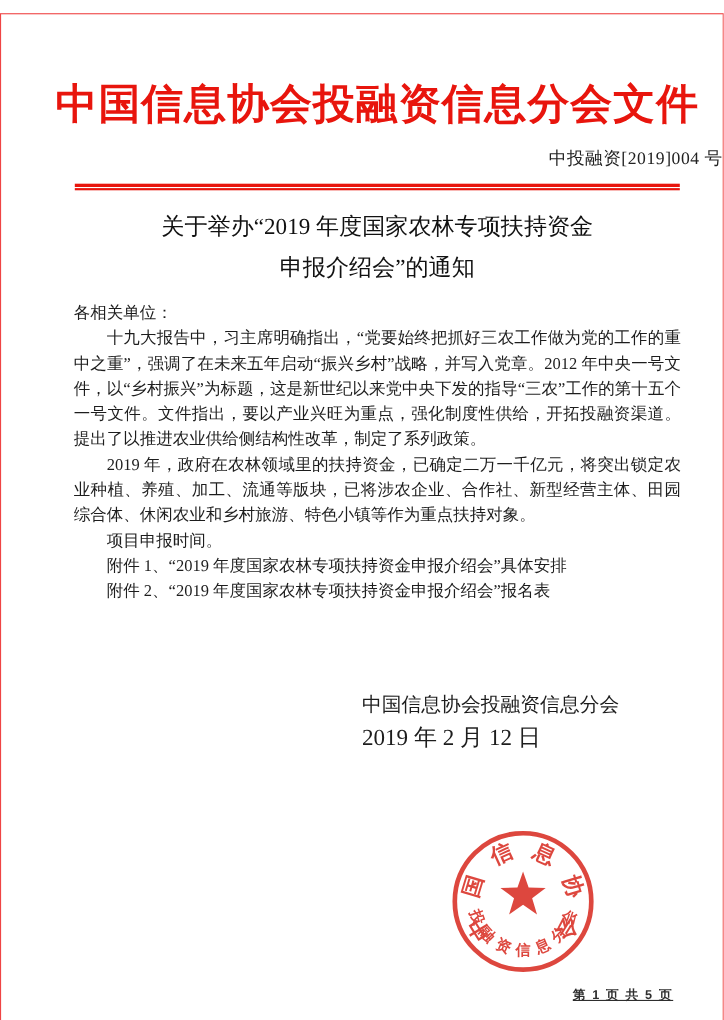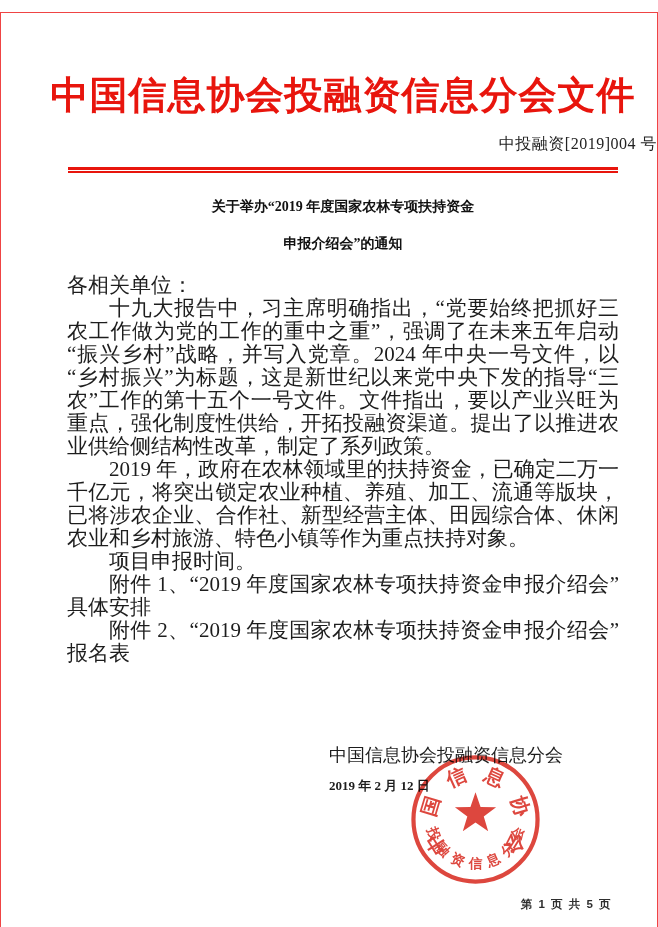--- a/index.html
+++ b/index.html
@@ -38,83 +38,84 @@
     margin:12px auto 0;
     height:1px;
     border-top:3px solid #e8150d;
     border-bottom:2px solid #e8150d;
   }
   
   .notice-title {
     margin:15px auto 0;
     width:560px;
     text-align:center;
-    font-size:14px;
-    font-weight:bold;
+    font-size:21px;
+    font-weight:normal;
     line-height:37px;
     color:#111;
   }
   
   .doc-body {
     width:552px;
     margin:12px auto 0;
-    font-size:21px;
+    font-size:15px;
     line-height:23px;
     text-align:justify;
     color:#1d1d1d;
   }
   .doc-body p { margin:0; }
   .doc-body p.indent { text-indent:2em; }
   
   .signature {
     width:260px;
     margin:78px 68px 0 auto;
   }
   .signature .sig-org  { font-size:18px; line-height:25px; white-space:nowrap; }
-  .signature .sig-date { font-size:13px; line-height:25px; margin-top:5px;font-weight:bold; }
+  .signature .sig-date { font-size:21px; line-height:25px; margin-top:5px; }
   
   .seal {
     position:absolute;
     left:404px; top:736px;
     width:141px; height:141px;
     color:#d8281e;
     opacity:0.86;
     mix-blend-mode:multiply;
     pointer-events:none;
   }
   
   .footer {
     position:absolute;
     right:45px; bottom:26px;
     font-size:11.5px;
     font-weight:bold;
     letter-spacing:1.5px;
     color:#2e2e2e;
     font-family:"Liberation Sans","DejaVu Sans",sans-serif;
+    text-decoration:underline;
   }
 </style>
 </head>
 <body>
 
 <div class="page">
 
   <div class="org-title">中国信息协会投融资信息分会文件</div>
 
   <div class="doc-no">中投融资[2019]004 号</div>
 
   <div class="red-rule"></div>
 
   <div class="notice-title">
     <div>关于举办“2019 年度国家农林专项扶持资金</div>
     <div>申报介绍会”的通知</div>
   </div>
 
   <div class="doc-body">
     <p>各相关单位：</p>
-    <p class="indent">十九大报告中，习主席明确指出，“党要始终把抓好三农工作做为党的工作的重中之重”，强调了在未来五年启动“振兴乡村”战略，并写入党章。2024 年中央一号文件，以“乡村振兴”为标题，这是新世纪以来党中央下发的指导“三农”工作的第十五个一号文件。文件指出，要以产业兴旺为重点，强化制度性供给，开拓投融资渠道。提出了以推进农业供给侧结构性改革，制定了系列政策。</p>
+    <p class="indent">十九大报告中，习主席明确指出，“党要始终把抓好三农工作做为党的工作的重中之重”，强调了在未来五年启动“振兴乡村”战略，并写入党章。2012 年中央一号文件，以“乡村振兴”为标题，这是新世纪以来党中央下发的指导“三农”工作的第十五个一号文件。文件指出，要以产业兴旺为重点，强化制度性供给，开拓投融资渠道。提出了以推进农业供给侧结构性改革，制定了系列政策。</p>
     <p class="indent">2019 年，政府在农林领域里的扶持资金，已确定二万一千亿元，将突出锁定农业种植、养殖、加工、流通等版块，已将涉农企业、合作社、新型经营主体、田园综合体、休闲农业和乡村旅游、特色小镇等作为重点扶持对象。</p>
     <p class="indent">项目申报时间。</p>
     <p class="indent">附件 1、“2019 年度国家农林专项扶持资金申报介绍会”具体安排</p>
     <p class="indent">附件 2、“2019 年度国家农林专项扶持资金申报介绍会”报名表</p>
   </div>
 
   <div class="signature">
     <div class="sig-org">中国信息协会投融资信息分会</div>
     <div class="sig-date">2019 年 2 月 12 日</div>
   </div>

